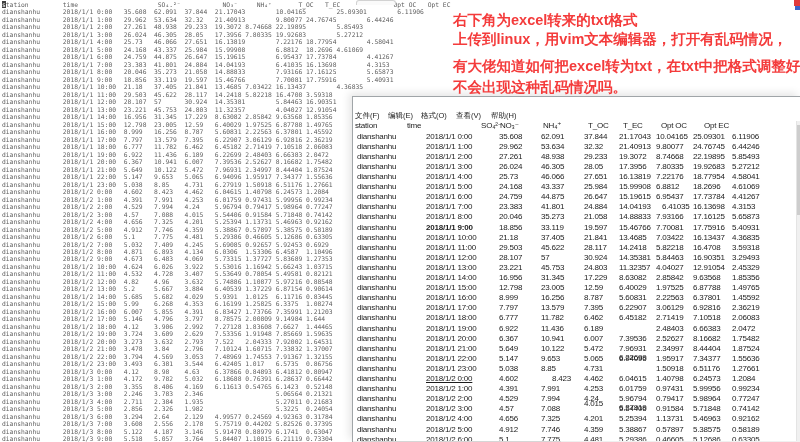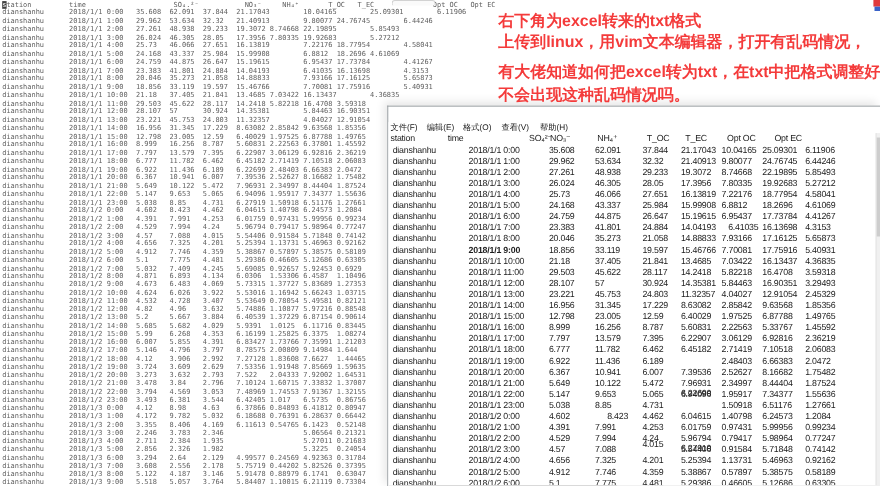--- a/index.html
+++ b/index.html
@@ -296,21 +296,21 @@
       <span class="np-cell" style="left: 303px; top: 162.1px;">1.97525</span>
       <span class="np-cell" style="left: 340px; top: 162.1px;">6.87788</span>
       <span class="np-cell" style="left: 379px; top: 162.1px;">1.49765</span>
       <span class="np-cell" style="left: 4px; top: 172.2px;">dianshanhu</span>
       <span class="np-cell" style="left: 73px; top: 172.2px;">2018/1/1 16:00</span>
       <span class="np-cell" style="left: 146px; top: 172.2px;">8.999</span>
       <span class="np-cell" style="left: 188px; top: 172.2px;">16.256</span>
       <span class="np-cell" style="left: 231px; top: 172.2px;">8.787</span>
       <span class="np-cell" style="left: 266px; top: 172.2px;">5.60831</span>
       <span class="np-cell" style="left: 303px; top: 172.2px;">2.22563</span>
-      <span class="np-cell" style="left: 340px; top: 172.2px;">5.33767</span>
+      <span class="np-cell" style="left: 340px; top: 172.2px;">6.37801</span>
       <span class="np-cell" style="left: 379px; top: 172.2px;">1.45592</span>
       <span class="np-cell" style="left: 4px; top: 182.3px;">dianshanhu</span>
       <span class="np-cell" style="left: 73px; top: 182.3px;">2018/1/1 17:00</span>
       <span class="np-cell" style="left: 146px; top: 182.3px;">7.797</span>
       <span class="np-cell" style="left: 188px; top: 182.3px;">13.579</span>
       <span class="np-cell" style="left: 231px; top: 182.3px;">7.395</span>
       <span class="np-cell" style="left: 266px; top: 182.3px;">6.22907</span>
       <span class="np-cell" style="left: 303px; top: 182.3px;">3.06129</span>
       <span class="np-cell" style="left: 340px; top: 182.3px;">6.92816</span>
       <span class="np-cell" style="left: 379px; top: 182.3px;">2.36219</span>
@@ -362,21 +362,21 @@
       <span class="np-cell" style="left: 4px; top: 242.9px;">dianshanhu</span>
       <span class="np-cell" style="left: 73px; top: 242.9px;">2018/1/1 23:00</span>
       <span class="np-cell" style="left: 146px; top: 242.9px;">5.038</span>
       <span class="np-cell" style="left: 188px; top: 242.9px;">8.85</span>
       <span class="np-cell" style="left: 231px; top: 242.9px;">4.731</span>
       <span class="np-cell" style="left: 266px; top: 242.9px; margin-top: 39px;">6.27919</span>
       <span class="np-cell" style="left: 303px; top: 242.9px;">1.50918</span>
       <span class="np-cell" style="left: 340px; top: 242.9px;">6.51176</span>
       <span class="np-cell" style="left: 379px; top: 242.9px;">1.27661</span>
       <span class="np-cell" style="left: 4px; top: 253px;">dianshanhu</span>
-      <span class="np-cell" style="left: 73px; top: 253px;">2018/1/2 0:00</span>
+      <span class="np-cell" style="left: 73px; top: 253px; text-decoration: underline;">2018/1/2 0:00</span>
       <span class="np-cell" style="left: 146px; top: 253px;">4.602</span>
       <span class="np-cell" style="left: 188px; top: 253px; padding-left: 11px;">8.423</span>
       <span class="np-cell" style="left: 231px; top: 253px;">4.462</span>
       <span class="np-cell" style="left: 266px; top: 253px;">6.04615</span>
       <span class="np-cell" style="left: 303px; top: 253px;">1.40798</span>
       <span class="np-cell" style="left: 340px; top: 253px;">6.24573</span>
       <span class="np-cell" style="left: 379px; top: 253px;">1.2084</span>
       <span class="np-cell" style="left: 4px; top: 263.1px;">dianshanhu</span>
       <span class="np-cell" style="left: 73px; top: 263.1px;">2018/1/2 1:00</span>
       <span class="np-cell" style="left: 146px; top: 263.1px;">4.391</span>

